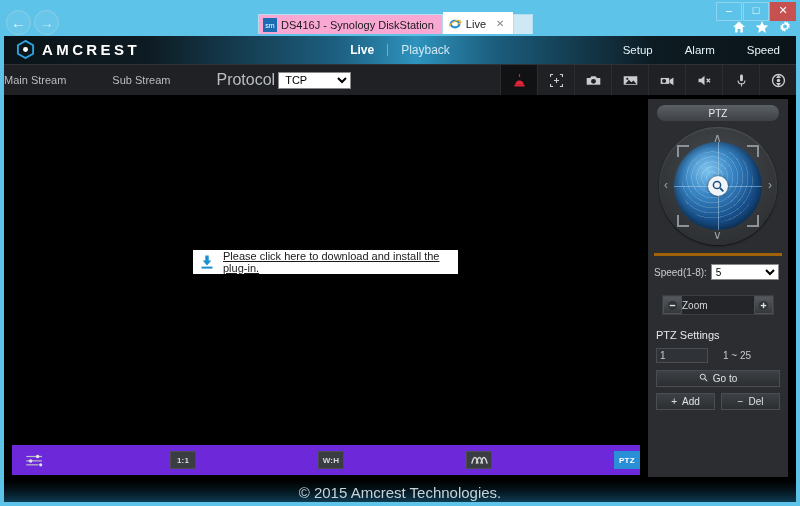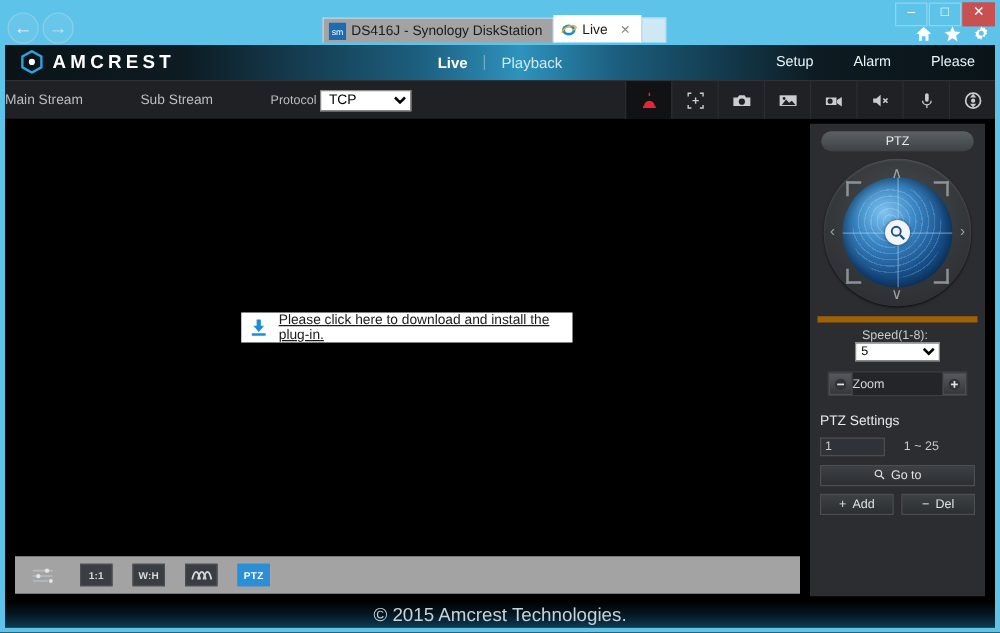--- a/index.html
+++ b/index.html
@@ -29,21 +29,21 @@
     border:1px solid #b9d8e4;display:flex;align-items:center;box-sizing:border-box;}
   .addr-fav{width:16px;height:16px;margin:0 3px 0 3px;position:relative;flex:none;}
   .addr-url{font-size:11px;color:#4a4a4a;white-space:nowrap;overflow:hidden;}
   .addr-url b{color:#000;font-weight:bold;}
   .addr-tools{position:absolute;right:3px;top:2px;display:flex;align-items:center;gap:4px;
     font-size:11px;color:#6a6a6a;}
   .addr-tools .refresh{font-size:12px;color:#3c7a96;}
 
   .tabs{position:absolute;left:258px;top:12px;display:flex;height:22px;align-items:flex-end;}
   .tab{height:20px;display:flex;align-items:center;padding:0 8px 0 4px;font-size:11px;
-    color:#1a1a1a;border:1px solid #b7dced;border-bottom:none;background:#a3a3a3;
+    color:#1a1a1a;border:1px solid #b7dced;border-bottom:none;background:#f9a8d4;
     box-sizing:border-box;white-space:nowrap;}
   .tab.active{background:#ffffff;height:22px;border-color:#ffffff;}
   .tab .tico{width:14px;height:14px;margin-right:4px;flex:none;position:relative;}
   .tab .tlabel{}
   .tab .tclose{margin-left:10px;color:#888;font-size:10px;}
   .tab-new{width:18px;height:19px;border:1px solid #b7dced;border-bottom:none;background:#cfe9f4;}
 
   .ie-icons{position:absolute;right:8px;top:20px;display:flex;gap:9px;align-items:center;color:#ffffff;}
   .ie-icon{width:14px;height:14px;position:relative;}
 
@@ -60,40 +60,40 @@
   .hdr-link{font-size:12px;color:#cfe9f5;padding:0 13px;position:relative;}
   .hdr-link.active{color:#ffffff;font-weight:bold;}
   .hdr-sep{width:1px;height:12px;background:rgba(255,255,255,0.35);}
   .hdr-right{position:absolute;right:16px;top:0;height:28px;display:flex;align-items:center;gap:32px;}
   .hdr-right .hdr-link{padding:0;font-size:11.5px;color:#e6f4fa;}
 
   .toolbar{position:relative;width:792px;height:30px;background:#1f2124;
     border-top:1px solid #2e3236;display:flex;align-items:center;}
   .tb-left{display:flex;align-items:center;gap:0;}
   .tb-stream{font-size:11px;color:#b9bec2;margin-right:46px;}
-  .tb-proto-label{font-size:10px;color:#b9bec2;margin-right:3px;}
+  .tb-proto-label{font-size:16px;color:#b9bec2;margin-right:3px;}
   select.tb-proto{width:73px;height:17px;font-size:11px;font-family:"Liberation Sans",sans-serif;
     background:#ffffff;color:#000;border:1px solid #8a8a8a;padding:0 0 0 2px;}
   .tb-right{position:absolute;right:0;top:0;height:30px;display:flex;}
   .tb-btn{width:36px;height:30px;display:flex;align-items:center;justify-content:center;
     border-left:1px solid #2b2e31;background:#1f2124;}
   .tb-btn.first{border-left:1px solid #2b2e31;}
   .tb-btn.alarm{background:#101214;}
 
   
   .content{position:relative;width:792px;height:386px;}
   .video-col{position:absolute;left:8px;top:4px;width:628px;height:378px;}
   .video{position:relative;width:628px;height:346px;background:#000000;}
   .plugin-box{position:absolute;left:181px;top:151px;width:265px;height:24px;background:#ffffff;
     display:flex;align-items:center;padding-left:6px;box-sizing:border-box;}
   .plugin-ico{width:16px;height:16px;margin-right:8px;position:relative;flex:none;}
   .plugin-link{font-size:11px;color:#1a1a1a;text-decoration:underline;}
 
-  .vbar{position:relative;width:628px;height:30px;background:#a3a3a3;
-    display:flex;align-items:center;padding-left:10px;gap:16px;box-sizing:border-box;}
+  .vbar{position:relative;width:628px;height:30px;background:#6d28d9;
+    display:flex;align-items:center;padding-left:10px;gap:16px;box-sizing:border-box;justify-content:space-between;}
   .vbtn{width:26px;height:18px;display:flex;align-items:center;justify-content:center;
     background:#3a3d41;border:1px solid #4a4e52;box-sizing:border-box;}
   .vbtn.plain{background:transparent;border:none;width:26px;}
   .vbtn.ptz{background:#2a8fd6;border-color:#2a8fd6;color:#fff;font-size:8px;font-weight:bold;letter-spacing:0.3px;}
   .vbtn .tiny{font-size:8px;color:#d8dadc;font-weight:bold;letter-spacing:.2px;}
 
   
   .ptz-col{position:absolute;left:644px;top:4px;width:140px;height:378px;background:#2b2d30;}
   .ptz-title{width:122px;height:16px;margin:6px auto 0;border-radius:8px;
     background:linear-gradient(to bottom,#5b6065,#3e4246);display:flex;align-items:center;
@@ -118,21 +118,21 @@
   .arr-dn{left:50%;bottom:4px;margin-left:-5px;}
   .arr-lf{left:5px;top:50%;margin-top:-7px;}
   .arr-rt{right:5px;top:50%;margin-top:-7px;}
   .corner{position:absolute;width:10px;height:10px;border:2px solid #8c9297;}
   .c-tl{left:18px;top:18px;border-right:none;border-bottom:none;}
   .c-tr{right:18px;top:18px;border-left:none;border-bottom:none;}
   .c-bl{left:18px;bottom:18px;border-right:none;border-top:none;}
   .c-br{right:18px;bottom:18px;border-left:none;border-top:none;}
 
   .speed-row{width:128px;margin:8px auto 0;height:22px;display:flex;align-items:center;
-    border-top:5px solid #a16207;padding-top:5px;flex-direction:column;}
+    border-top:3px solid #a16207;padding-top:5px;}
   .speed-lbl{font-size:10px;color:#c8cccf;margin-right:4px;white-space:nowrap;}
   select.speed-sel{width:68px;height:16px;font-size:10px;background:#fff;color:#000;
     border:1px solid #8a8a8a;font-family:"Liberation Sans",sans-serif;}
 
   .zoom-row{width:112px;margin:12px auto 0;height:20px;display:flex;align-items:center;
     justify-content:space-between;background:#232528;border:1px solid #3b3e42;box-sizing:border-box;}
   .zbtn{width:19px;height:18px;display:flex;align-items:center;justify-content:center;
     background:linear-gradient(to bottom,#55595d,#35383b);color:#dfe2e4;font-size:11px;
     border:1px solid #4d5155;box-sizing:border-box;}
   .zoom-lbl{font-size:10px;color:#d4d7d9;flex:1;}
@@ -241,21 +241,21 @@
 
       <div class="hdr-center">
         <span class="hdr-link active">Live</span>
         <span class="hdr-sep"></span>
         <span class="hdr-link">Playback</span>
       </div>
 
       <div class="hdr-right">
         <span class="hdr-link">Setup</span>
         <span class="hdr-link">Alarm</span>
-        <span class="hdr-link">Please</span>
+        <span class="hdr-link">Speed</span>
       </div>
     </div>
 
     <div class="toolbar">
       <div class="tb-left">
         <span class="tb-stream">Main Stream</span>
         <span class="tb-stream">Sub Stream</span>
         <span class="tb-proto-label">Protocol</span>
         <select class="tb-proto">
           <option selected="">TCP</option>

